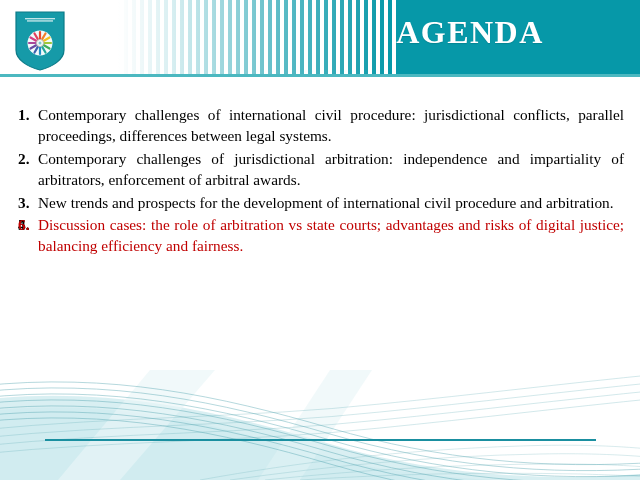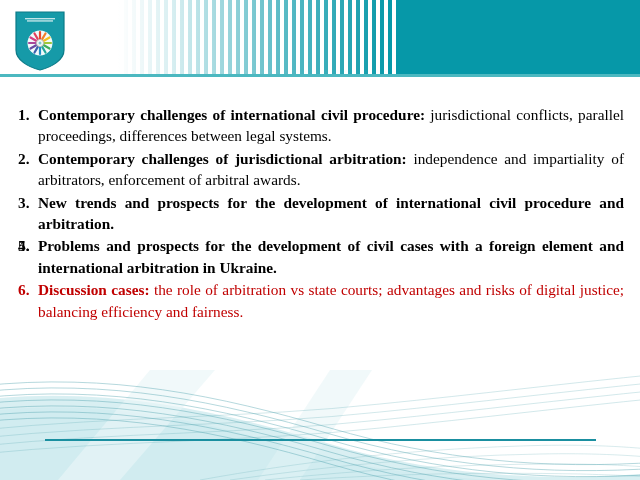--- a/index.html
+++ b/index.html
@@ -102,21 +102,21 @@
     text-align: justify;
     text-justify: inter-word;
   }
   .agenda-item .num {
     position: absolute;
     left: 0;
     top: 0;
     font-weight: bold;
   }
   .agenda-item .lead {
-    font-weight: bold;
+    font-weight: normal;
   }
   .agenda-item.all-bold {
     font-weight: bold;
   }
   .agenda-item.red {
     color: #c00000;
   }
   
   .agenda-item .body {
     font-weight: normal;
@@ -146,20 +146,21 @@
 </head>
 <body>
 
 <div class="slide">
 
   <div class="header-band"></div>
   <div class="header-stripes"></div>
   <div class="header-stripes-mask"></div>
   <div class="header-band-underline"></div>
 
+  <div class="slide-title">AGENDA</div>
 
   <div class="logo">
     <svg width="52" height="62" viewBox="0 0 52 62" xmlns="http://www.w3.org/2000/svg">
       <path d="M2 2 H50 V40 C50 50 38 57 26 60 C14 57 2 50 2 40 Z" fill="#169aa8" stroke="#0d7b88" stroke-width="1.2"></path>
       <rect x="10" y="7" width="32" height="8" fill="#169aa8"></rect>
       <g fill="#ffffff" opacity="0.92">
         <rect x="11" y="8.2" width="30" height="1.1"></rect>
         <rect x="13" y="10.4" width="26" height="1.1"></rect>
       </g>
       <g transform="translate(26,33)">
@@ -201,21 +202,21 @@
       <span class="lead">New trends and prospects for the development of international civil procedure and arbitration.</span><span class="body"></span>
     </div>
 
     <div class="agenda-item all-bold">
       <span class="num">4.</span>
       <span class="body"></span>
     </div>
 
     <div class="agenda-item all-bold">
       <span class="num">5.</span>
-      <span class="lead">Problems and prospects for the development of civil cases with a foreign element and international arbitration in Ukraine.</span><span class="body"></span>
+      <span class="body"></span>
     </div>
 
     <div class="agenda-item red">
       <span class="num">6.</span>
       <span class="lead">Discussion cases:</span><span class="body"> the role of arbitration vs state courts; advantages and risks of digital justice; balancing efficiency and fairness.</span>
     </div>
 
   </div>
 
   <div class="bottom-deco">

